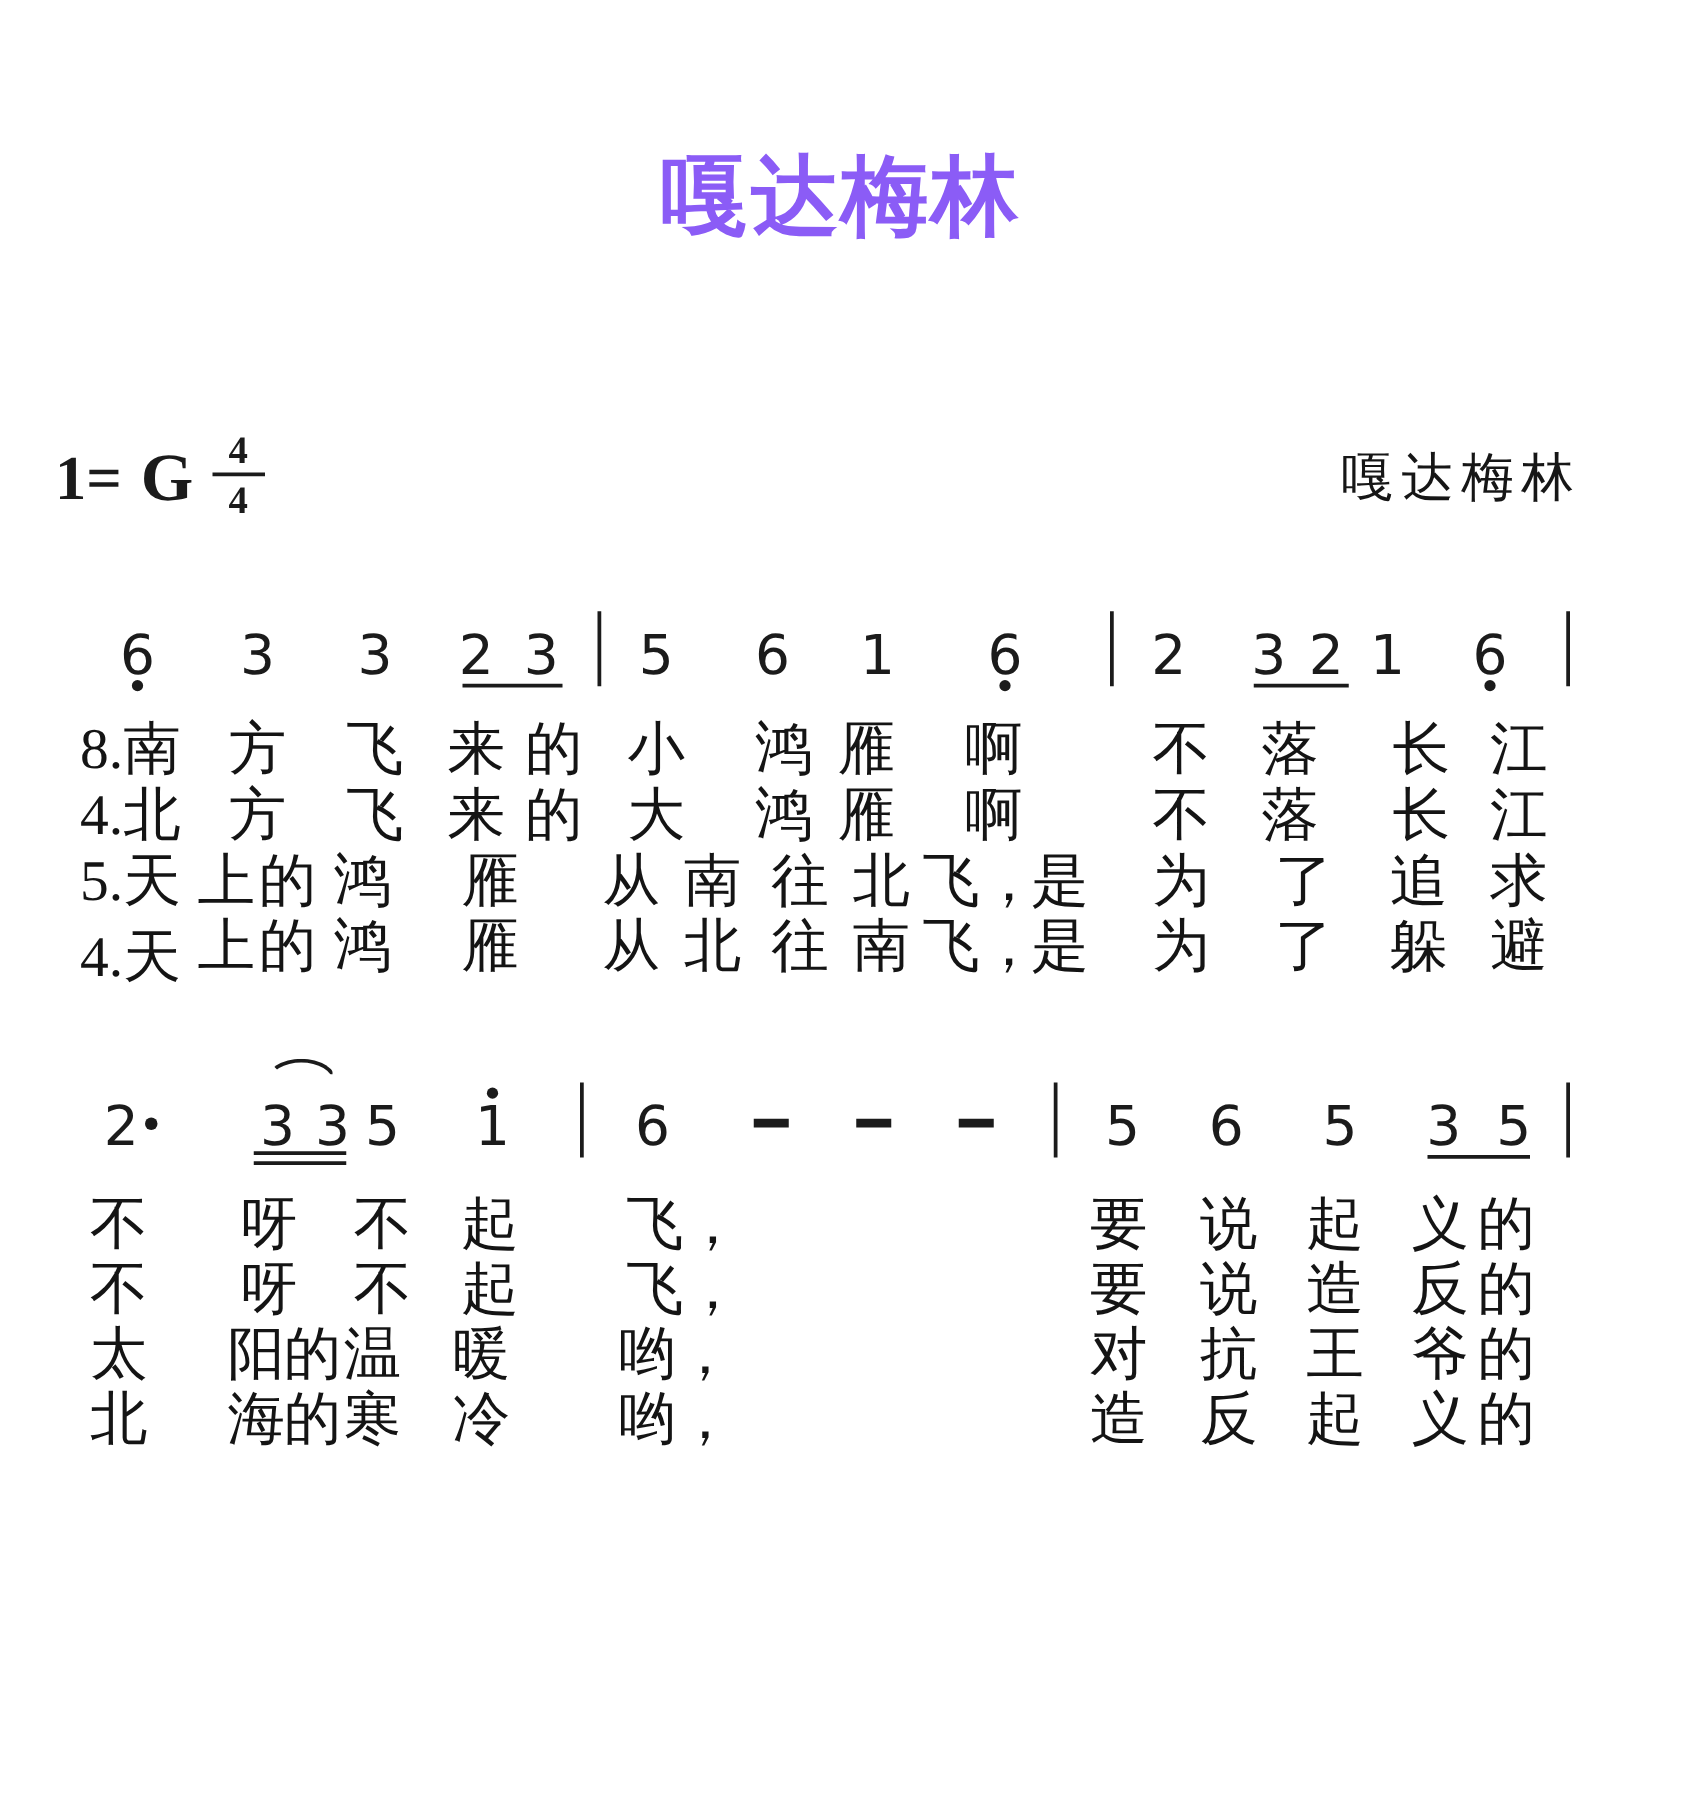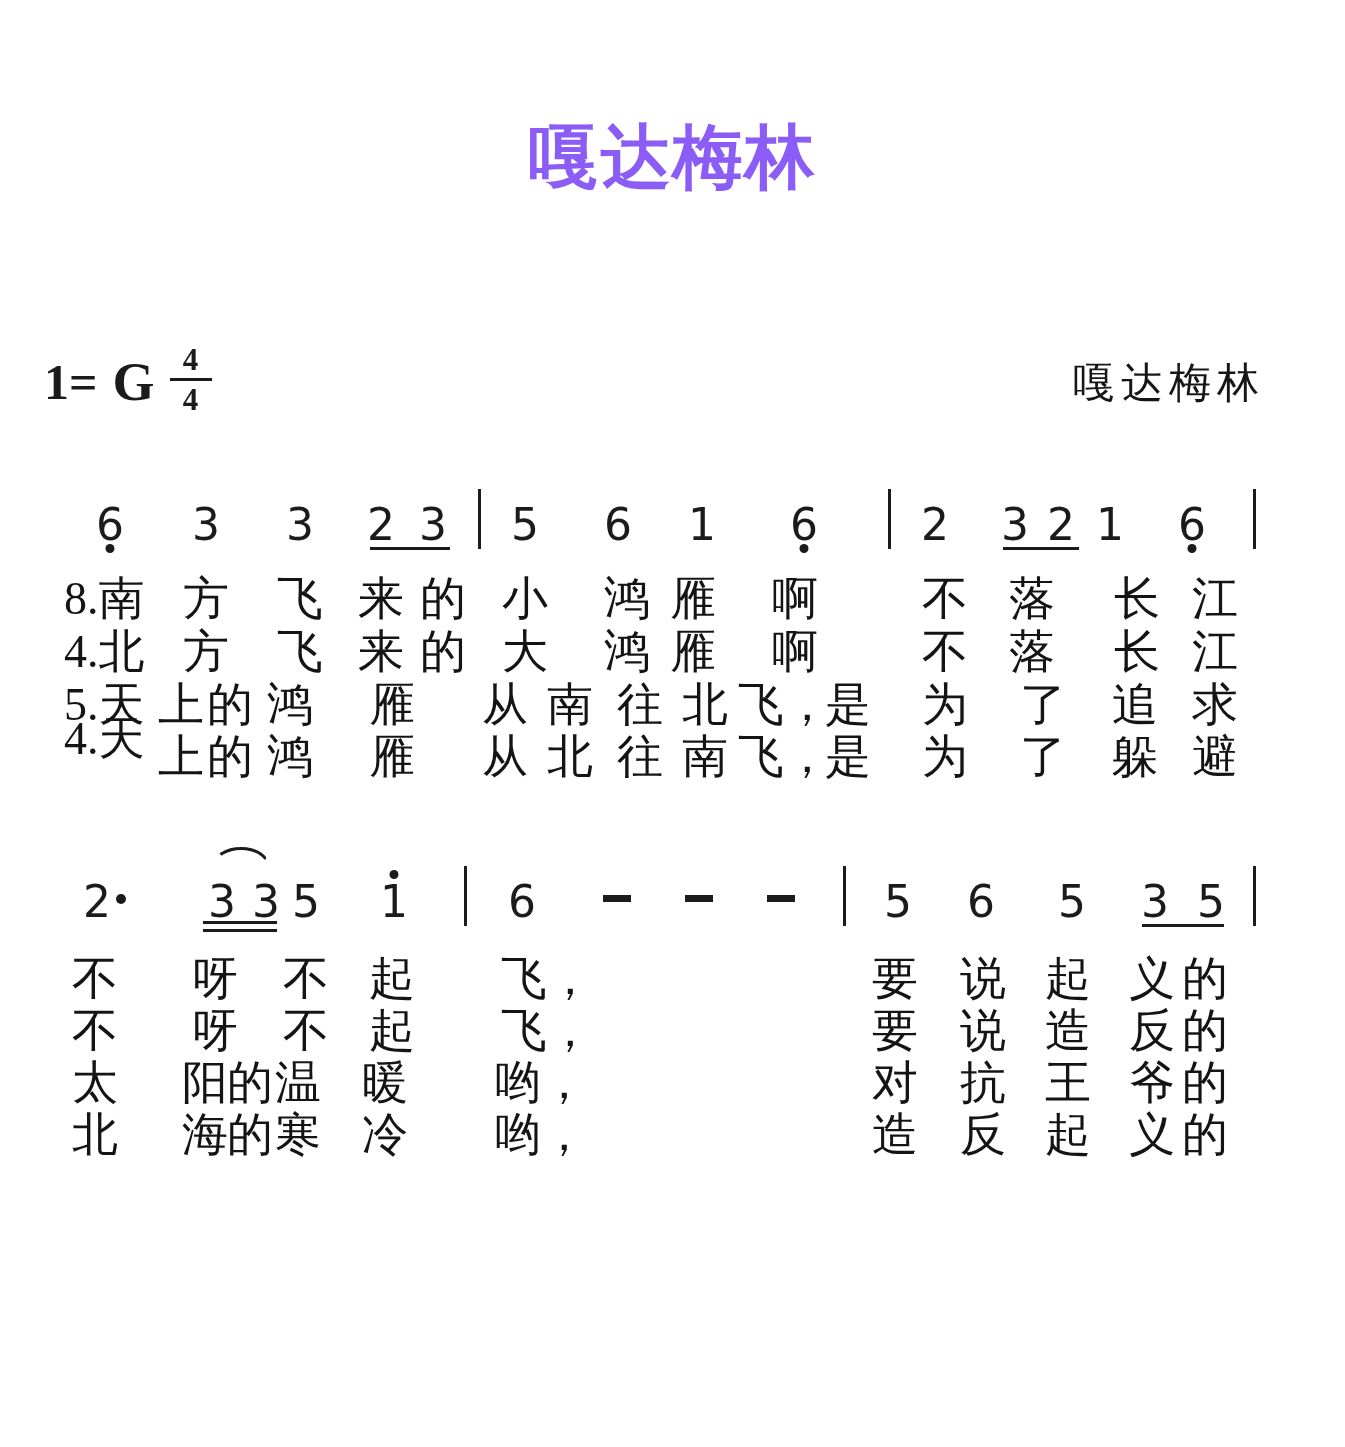--- a/index.html
+++ b/index.html
@@ -140,21 +140,21 @@
         <div class="lyric c" style="left: 640px; top: 682px;">往</div>
         <div class="lyric c" style="left: 705px; top: 682px;">北</div>
         <div class="lyric" style="left: 738px; top: 682px;">飞，</div>
         <div class="lyric c" style="left: 848px; top: 682px;">是</div>
         <div class="lyric c" style="left: 945px; top: 682px;">为</div>
         <div class="lyric c" style="left: 1043px; top: 682px;">了</div>
         <div class="lyric c" style="left: 1135px; top: 682px;">追</div>
         <div class="lyric c" style="left: 1215px; top: 682px;">求</div>
       </div>
       <div class="">
-        <div class="lyric" style="left: 64px; top: 716px;">4.天</div>
+        <div class="lyric" style="left: 64px; top: 743px;">4.天</div>
         <div class="lyric c" style="left: 181px; top: 734px;">上</div>
         <div class="lyric c" style="left: 230px; top: 734px;">的</div>
         <div class="lyric c" style="left: 290px; top: 734px;">鸿</div>
         <div class="lyric c" style="left: 392px; top: 734px;">雁</div>
         <div class="lyric c" style="left: 505px; top: 734px;">从</div>
         <div class="lyric c" style="left: 570px; top: 734px;">北</div>
         <div class="lyric c" style="left: 640px; top: 734px;">往</div>
         <div class="lyric c" style="left: 705px; top: 734px;">南</div>
         <div class="lyric" style="left: 738px; top: 734px;">飞，</div>
         <div class="lyric c" style="left: 848px; top: 734px;">是</div>

